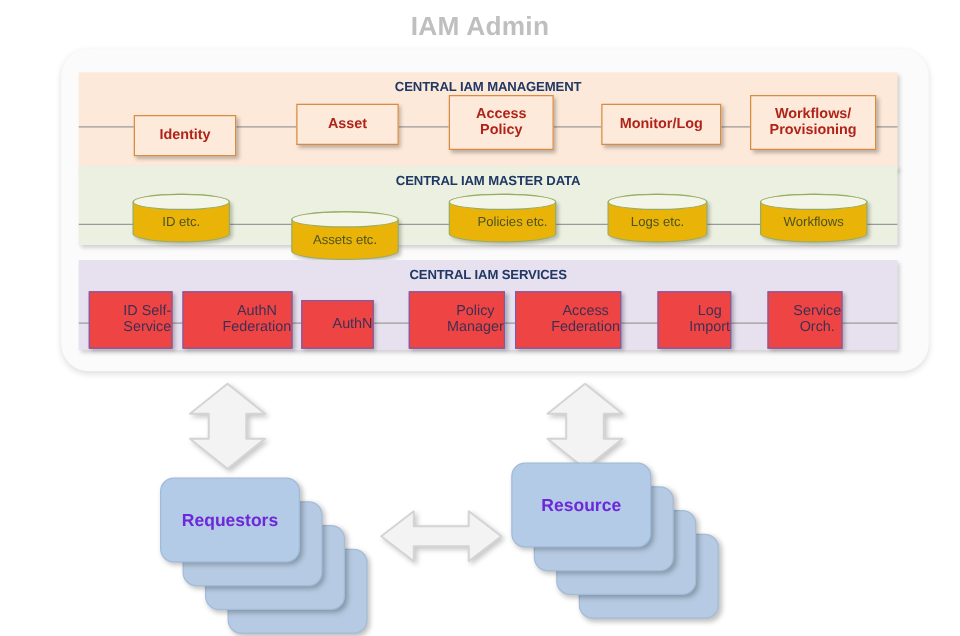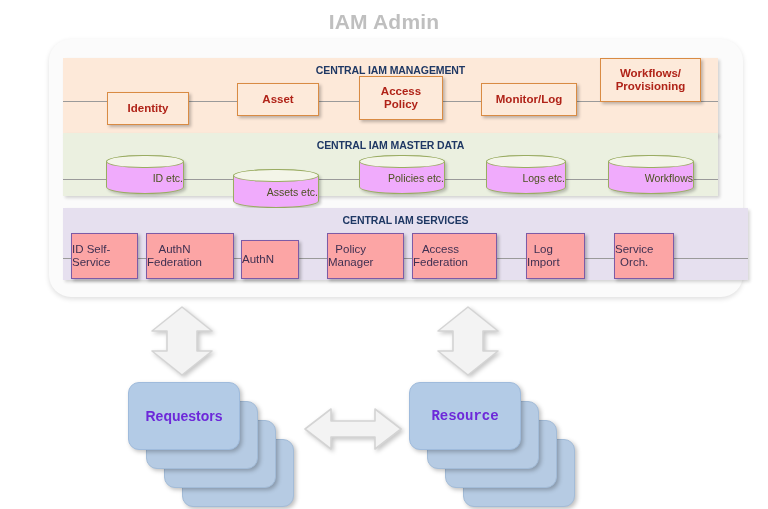--- a/index.html
+++ b/index.html
@@ -62,21 +62,21 @@
     position: absolute;
     left: 0;
     width: 100%;
     height: 0;
     border-top: 1.4px solid #9a9a9a;
   }
 
   
   #band-management { top: 19px;  height: 78px; background: #fde9d9; }
   #band-masterdata { top: 94px;  height: 63px; background: #ebf0e0; }
-  #band-services   { top: 169px; height: 72px; background: #e6e0ef; padding-left: 30px; }
+  #band-services   { top: 169px; height: 72px; background: #e6e0ef; }
 
   #band-management .connector { top: 43px; }
   #band-masterdata .connector { top: 46px; }
   #band-services   .connector { top: 50px; }
 
   
   .mgmt-box {
     position: absolute;
     box-sizing: border-box;
     background: #fdeada;
@@ -89,28 +89,28 @@
     justify-content: center;
     text-align: center;
     line-height: 1.12;
     box-shadow: 2px 2px 3px rgba(0,0,0,0.25);
   }
 
   
   .cyl {
     position: absolute;
     box-sizing: border-box;
-    background: #f0abfc;
+    background: #eab308;
     border: 1.4px solid #9aac62;
     border-radius: 50% / 18%;
     color: #4c5320;
     font-size: 10.5px;
     display: flex;
     align-items: center;
-    justify-content: flex-end;
+    justify-content: center;
     text-align: center;
     box-shadow: 2px 2px 3px rgba(0,0,0,0.22);
   }
   .cyl::before {
     content: "";
     position: absolute;
     left: -1.4px;
     top: -1.4px;
     width: 100%;
     height: 32%;
@@ -122,27 +122,27 @@
   .cyl .cyl-label {
     position: relative;
     z-index: 2;
     padding-top: 6px;
   }
 
   
   .svc-box {
     position: absolute;
     box-sizing: border-box;
-    background: #fca5a5;
+    background: #ef4444;
     border: 1.3px solid #7d5ba6;
     color: #3f3052;
     font-size: 11.5px;
     display: flex;
     align-items: center;
-    justify-content: flex-start;
+    justify-content: flex-end;
     text-align: center;
     line-height: 1.15;
     box-shadow: 2px 2px 3px rgba(0,0,0,0.25);
   }
 
   
   .arrow-svg {
     position: absolute;
     filter: drop-shadow(2px 2px 2px rgba(0,0,0,0.22));
   }
@@ -177,21 +177,21 @@
     font-weight: bold;
     color: #6d28d9;
     text-align: right;
   }
   .c3 { left: 54px; top: 57px; }
   .c2 { left: 36px; top: 38px; }
   .c1 { left: 18px; top: 19px; }
   .c0 { left: 0px;  top: 0px;  }
 
   #stack-requestors { left: 128px; top: 382px; }
-  #stack-resource   { left: 409px; top: 382px; font-family: Liberation Mono, monospace; }
+  #stack-resource   { left: 409px; top: 370px; }
 </style>
 </head>
 <body>
 
 <div id="diagram-title">IAM Admin</div>
 
 <div id="iam-panel">
 
   <div class="band" id="band-management">
     <div class="connector"></div>
@@ -203,21 +203,21 @@
     <div class="mgmt-box" style="left:174px; top:25px; width:82px;  height:33px;">
       <span>Asset</span>
     </div>
     <div class="mgmt-box" style="left:296px; top:18px; width:84px;  height:44px; white-space:pre-line;">
       <span>Access
 Policy</span>
     </div>
     <div class="mgmt-box" style="left:418px; top:25px; width:96px;  height:33px;text-align:center;">
       <span>Monitor/Log</span>
     </div>
-    <div class="mgmt-box" style="left:537px; top:0; width:101px; height:44px; white-space:pre-line;">
+    <div class="mgmt-box" style="left:537px; top:18px; width:101px; height:44px; white-space:pre-line;">
       <span>Workflows/
 Provisioning</span>
     </div>
   </div>
 
   <div class="band" id="band-masterdata">
     <div class="connector"></div>
     <div class="band-title">CENTRAL IAM MASTER DATA</div>
 
     <div class="cyl" style="left:43px;  top:22px; width:78px; height:39px;">

